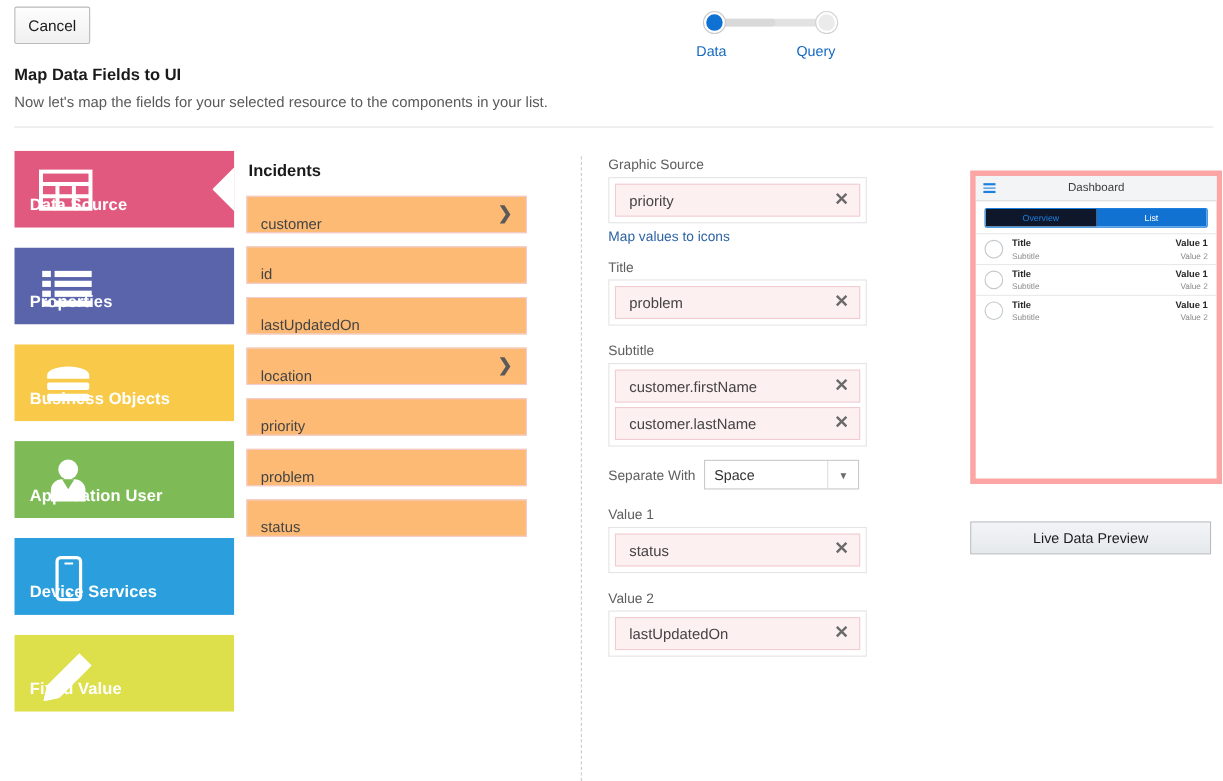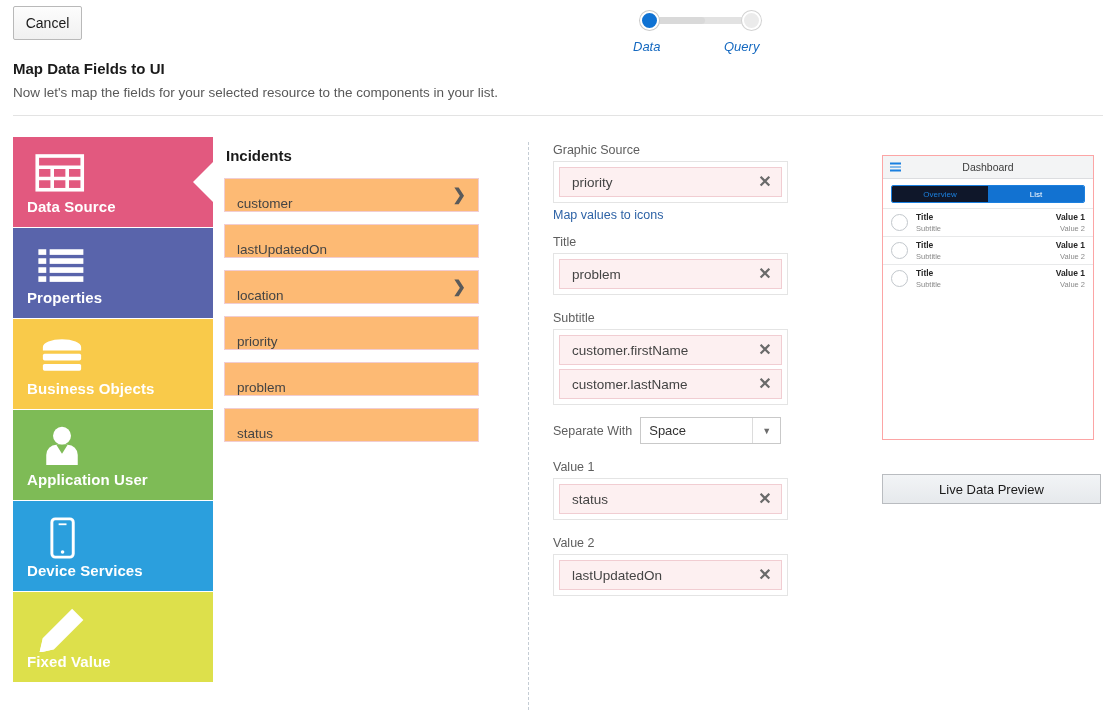--- a/index.html
+++ b/index.html
@@ -20,21 +20,21 @@
     background: linear-gradient(to bottom, #fdfdfd, #f0f0f0);
     border: 1px solid #b9b9b9; border-radius: 2px;
     font-size: 14px; color: #1a1a1a;
     font-family: "Liberation Sans", sans-serif;
     cursor: pointer;
     display: flex; align-items: center; justify-content: center;
   }
 
   .stepper {
     position: absolute; left: 616px; top: 6px;
-    width: 168px; height: 48px; font-style: italic;
+    width: 168px; height: 48px;
   }
   .step-track {
     position: absolute; left: 31px; top: 11px;
     width: 108px; height: 7px; background: #e2e2e2; border-radius: 4px;
   }
   .step-track-fill {
     position: absolute; left: 0; top: 0; width: 58px; height: 7px;
     background: #d9d9d9; border-radius: 4px;
   }
   .step-dot {
@@ -68,22 +68,22 @@
   }
 
   
   .tiles {
     position: absolute; left: 13px; top: 137px;
     width: 200px; height: 573px;
     overflow: hidden;
   }
   .tile {
     position: relative;
-    height: 90px;
-    margin-bottom: 1px;
+    height: 70px;
+    margin-bottom: 18px;
     overflow: hidden;
   }
   .tile-body { position: absolute; inset: 0; }
   .tile-label {
     position: absolute; left: 14px; bottom: 12px;
     font-size: 15px; font-weight: bold; color: #ffffff;
     letter-spacing: .1px;
   }
   .tile-icon {
     position: absolute; left: 22px; top: 14px;
@@ -178,22 +178,22 @@
     border-left: 1px solid #dcdcdc;
     display: flex; align-items: center; justify-content: center;
     color: #6c6c6c; font-size: 9px;
   }
   .spacer-16 { height: 16px; }
   .spacer-12 { height: 12px; }
 
   
   .preview {
     position: absolute; left: 882px; top: 155px;
-    width: 212px; height: 285px;
-    border: 1px solid #fca5a5;
+    width: 229px; height: 285px;
+    border: 5px solid #fca5a5;
     background: #ffffff;
     overflow: hidden;
   }
   .pv-header {
     position: relative;
     height: 23px;
     background: #f3f4f5;
     border-bottom: 1px solid #dcdde0;
     display: flex; align-items: center; justify-content: center;
   }
@@ -336,20 +336,23 @@
 </div>
 
 <div class="incidents">
   <div class="col-title">Incidents</div>
 
   <div class="field-chip">
     <span>customer</span>
     <span class="chev">❯</span>
   </div>
   <div class="field-chip">
+    <span>id</span>
+  </div>
+  <div class="field-chip">
     <span>lastUpdatedOn</span>
   </div>
   <div class="field-chip">
     <span>location</span>
     <span class="chev">❯</span>
   </div>
   <div class="field-chip">
     <span>priority</span>
   </div>
   <div class="field-chip">

